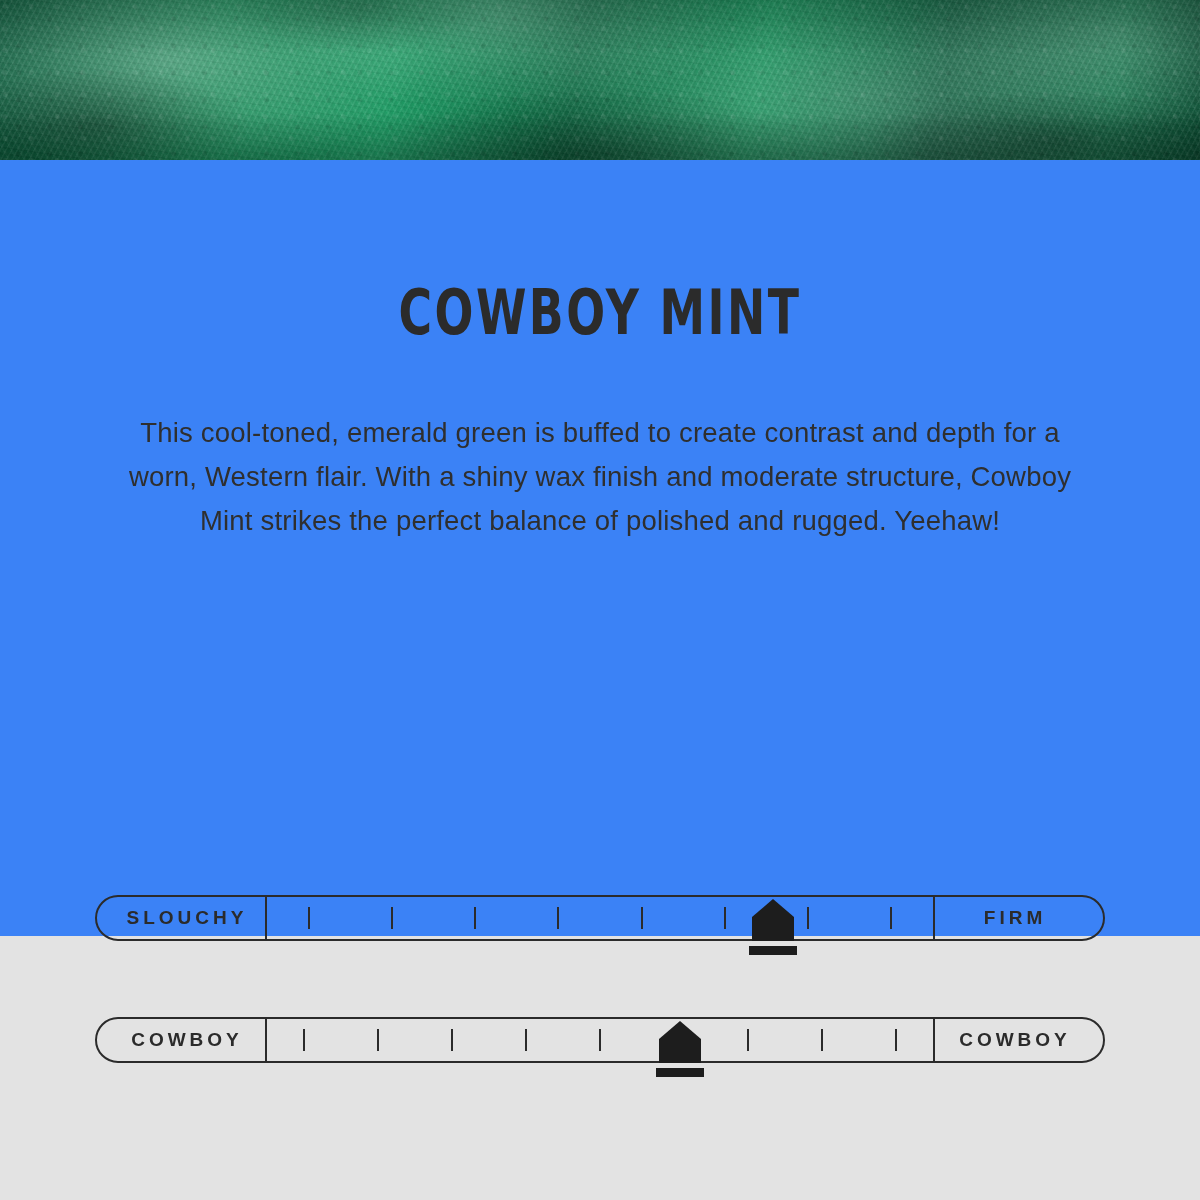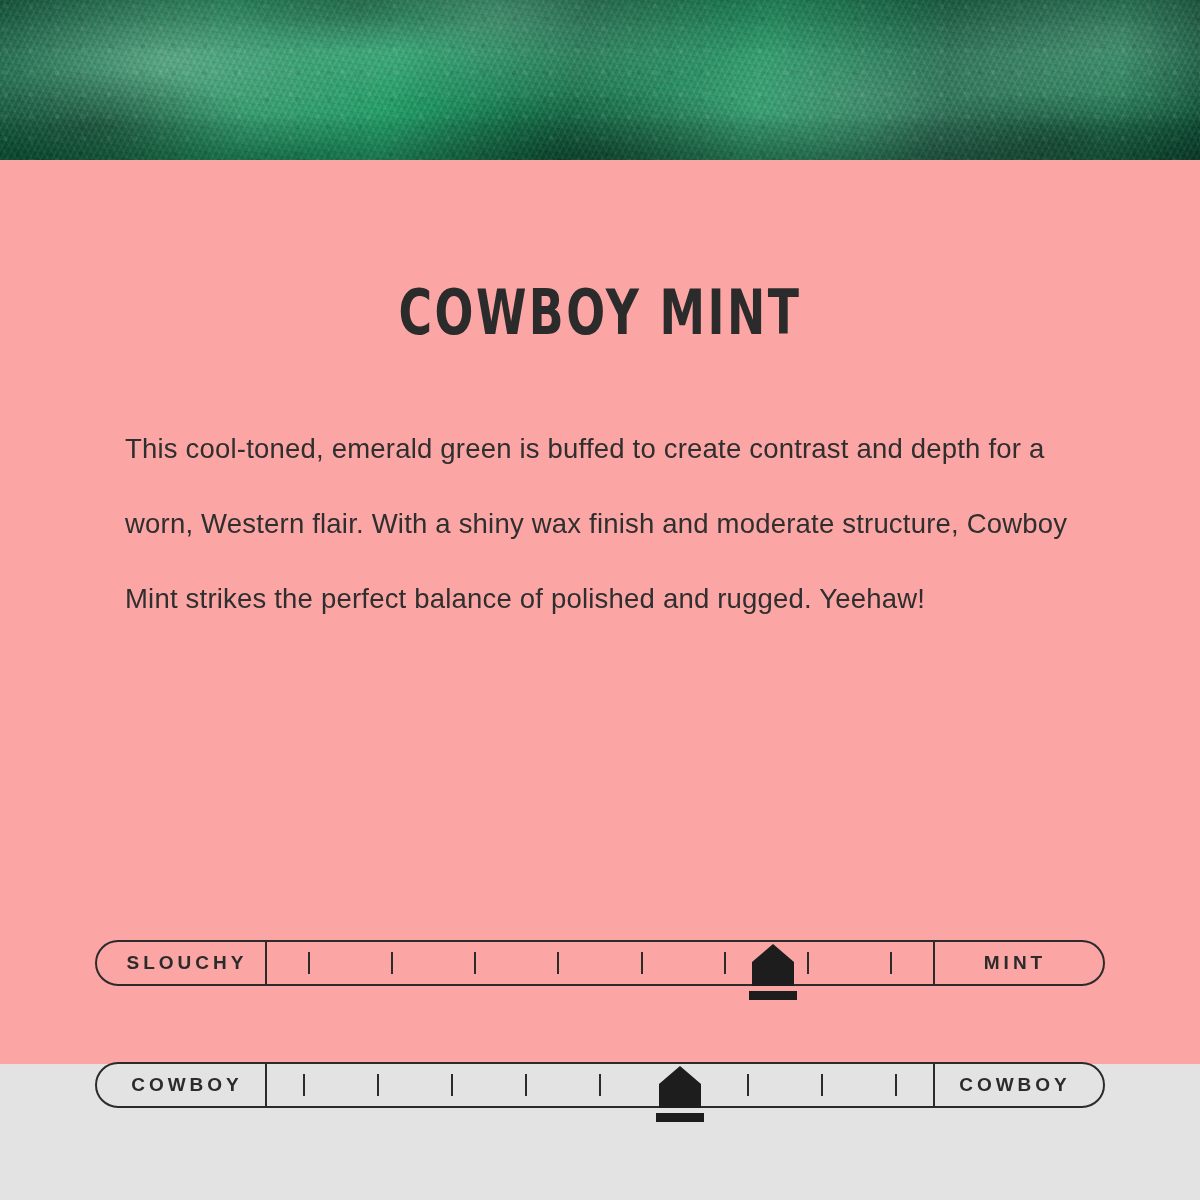--- a/index.html
+++ b/index.html
@@ -10,22 +10,22 @@
     width: 1200px;
     height: 1200px;
     background: #e3e3e3;
     font-family: "Liberation Sans", sans-serif;
     overflow: hidden;
   }
 
   .page {
     position: relative;
     width: 1200px;
-    height: 1064px;
-    background: #fca5a5;
+    height: 936px;
+    background: #3b82f6;
   }
 
   
   .hero {
     position: relative;
     width: 1200px;
     height: 160px;
     overflow: hidden;
     background: #0f6b44;
   }
@@ -87,33 +87,34 @@
     transform-origin: center;
   }
 
   .desc {
     margin: 4px;
     padding: 0;
     width: 950px;
     margin-left: auto;
     margin-right: auto;
     margin-top: 62px;
+    text-align: center;
     font-family: "Liberation Sans", sans-serif;
     font-size: 27.5px;
-    line-height: 75px;
+    line-height: 44px;
     color: #2f2f2f;
     font-weight: 400;
     letter-spacing: 0.2px;
   }
 
   
   .scales {
     position: absolute;
     left: 0;
-    top: 940px;
+    top: 895px;
     width: 1200px;
   }
   .scale-row {
     position: relative;
     width: 1010px;
     margin: 0 auto;
     height: 48px;
   }
   .scale-row + .scale-row {
     margin-top: 74px;
@@ -225,21 +226,21 @@
             <span class="tick"></span>
             <span class="tick"></span>
             <span class="tick"></span>
           </div>
           <div class="marker" id="marker-structure" style="left: 76%;">
             <div class="head"></div>
             <div class="body"></div>
             <div class="foot"></div>
           </div>
         </div>
-        <div class="scale-cap right">MINT</div>
+        <div class="scale-cap right">FIRM</div>
       </div>
     </div>
 
     <div class="scale-row">
       <div class="scale-track">
         <div class="scale-cap left">COWBOY</div>
         <div class="scale-mid">
           <div class="ticks">
             <span class="tick"></span>
             <span class="tick"></span>

